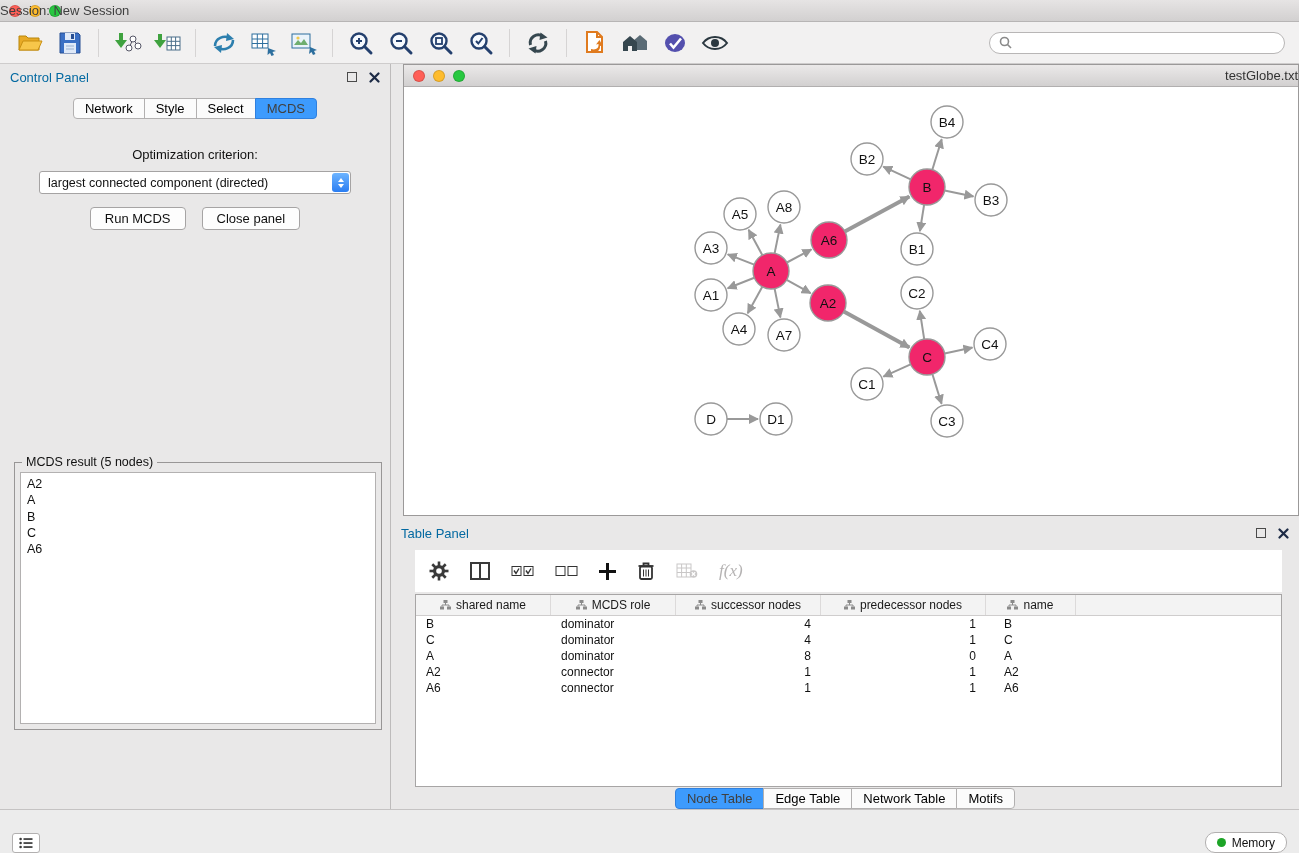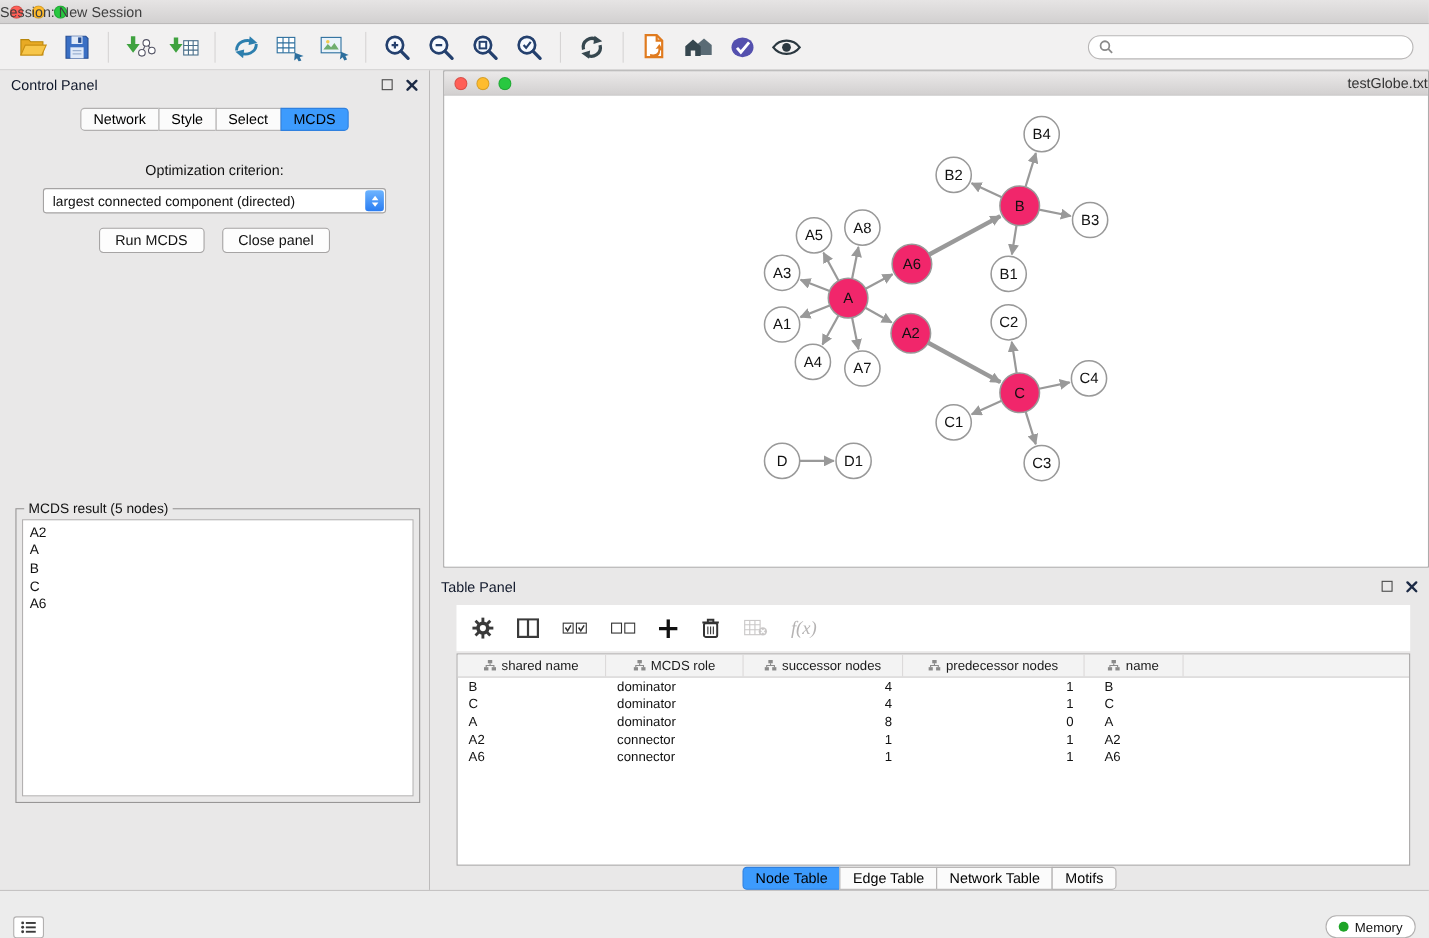--- a/index.html
+++ b/index.html
@@ -21,30 +21,30 @@
   .tool-sep{width:1px;height:28px;background:#d6d4d4;margin:0 8px}
   .searchbox{margin-left:auto;margin-right:4px;width:296px;height:22px;background:#fff;border:1px solid #b8b6b6;border-radius:12px;display:flex;align-items:center;padding:0 9px;gap:6px}
   .searchbox input{border:none;outline:none;flex:1;font-size:12px;font-family:"Liberation Sans",sans-serif;background:transparent}
 
   
   .main{position:absolute;top:64px;left:0;right:0;bottom:33px;display:flex}
   .control-panel{width:391px;position:relative;background:#e9e8e8;border-right:1px solid #bdbbbb}
   .workspace{flex:1;position:relative;background:#e9e8e8}
 
   
-  .panel-header{height:26px;display:flex;align-items:center;padding:0 10px;font-size:13px;color:#0f172a}
+  .panel-header{height:26px;display:flex;align-items:center;padding:0 10px;font-size:13px;color:#0369a1}
   .panel-header .spacer{flex:1}
   .float-box{width:10px;height:10px;border:1.5px solid #4a4a4a;margin-right:12px}
 
   
   .seg-row{display:flex;justify-content:center;margin-top:8px}
   .seg-tab{font-size:13px;padding:2px 11px;background:#fbfbfb;border:1px solid #b2b0b0;margin-left:-1px;color:#000000;white-space:nowrap}
   .seg-tab:first-child{border-radius:4px 0 0 4px;margin-left:0}
   .seg-tab:last-child{border-radius:0 4px 4px 0}
-  .seg-tab.active{background:#3d9bfd;border-color:#2f80df;color:#000000}
+  .seg-tab.active{background:#3d9bfd;border-color:#2f80df;color:#404040}
 
   
   .crit-label{text-align:center;font-size:13px;color:#111;margin-top:28px}
   .combo{width:312px;height:23px;margin:9px auto 0;background:#fff;border:1px solid #a5a3a3;border-radius:3px;display:flex;align-items:center}
   .combo-text{flex:1;font-size:12.5px;padding-left:8px;color:#111;white-space:nowrap;overflow:hidden}
   .combo-stepper{width:17px;height:19px;margin-right:1px;border-radius:3px;background:linear-gradient(#6db4ff,#2a7df2);display:flex;flex-direction:column;align-items:center;justify-content:center;gap:2px}
   .combo-stepper .up{width:0;height:0;border-left:3.5px solid transparent;border-right:3.5px solid transparent;border-bottom:4px solid #fff}
   .combo-stepper .down{width:0;height:0;border-left:3.5px solid transparent;border-right:3.5px solid transparent;border-top:4px solid #fff}
   .btn-row{display:flex;justify-content:center;gap:16px;margin-top:13px}
   .btn{font-size:13px;padding:3px 14px;background:#fdfdfd;border:1px solid #a6a4a4;border-radius:4px;color:#111;font-family:Liberation Sans, sans-serif}

